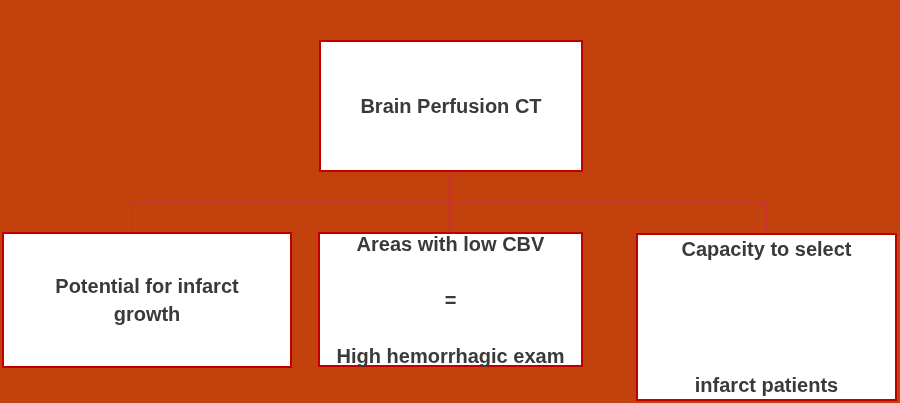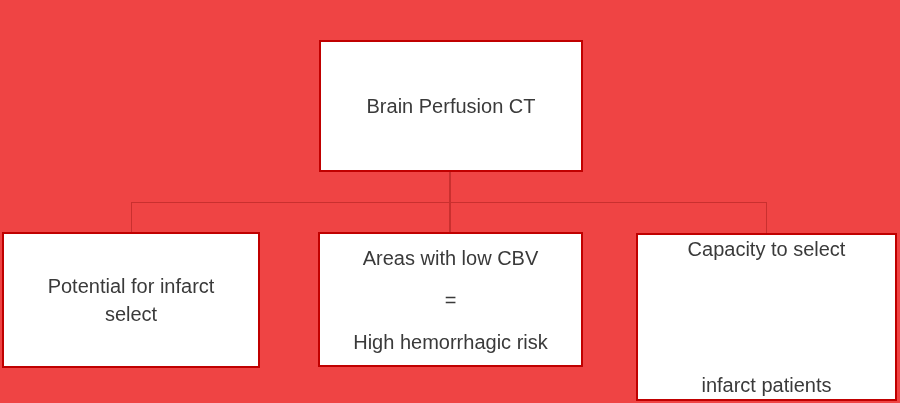--- a/index.html
+++ b/index.html
@@ -4,41 +4,42 @@
 <style>
   html, body {
     margin: 0;
     padding: 0;
     background: #ffffff;
   }
   .canvas {
     position: relative;
     width: 900px;
     height: 403px;
-    background: #ef4444;
+    background: #c2410c;
     font-family: "Liberation Sans", "DejaVu Sans", sans-serif;
     overflow: hidden;
+    font-weight: bold;
   }
   .node {
     position: absolute;
     box-sizing: border-box;
     border: 2px solid #c00000;
     background: #ffffff;
     display: flex;
     flex-direction: column;
     align-items: center;
     justify-content: center;
     text-align: center;
     color: #3a3a3a;
     font-size: 20px;
     line-height: 28px;
   }
   .node-root   { left: 319px; top: 40px;  width: 264px; height: 132px; }
-  .node-left   { left: 2px;   top: 232px; width: 258px; height: 136px; }
-  .node-middle { left: 318px; top: 232px; width: 265px; height: 135px; row-gap: 14px; }
+  .node-left   { left: 2px;   top: 232px; width: 290px; height: 136px; }
+  .node-middle { left: 318px; top: 232px; width: 265px; height: 135px; row-gap: 28px; }
   .node-right  { left: 636px; top: 233px; width: 261px; height: 168px; justify-content: space-between; }
   .connector {
     position: absolute;
     background: #c9302f;
   }
   .connector.h { height: 1.4px; }
   .connector.v { width: 1.4px; }
   .conn-h-main    { left: 131px;   top: 201.5px; width: 636px; }
   .conn-v-root    { left: 449.3px; top: 172px;   height: 60px; }
   .conn-v-left    { left: 131px;   top: 202px;   height: 30px; }
@@ -54,27 +55,27 @@
   <div class="connector h conn-h-main"></div>
   <div class="connector v conn-v-left"></div>
   <div class="connector v conn-v-right"></div>
 
   <div class="node node-root">
     <div class="node-line">Brain Perfusion CT</div>
   </div>
 
   <div class="node node-left">
     <div class="node-line">Potential for infarct</div>
-    <div class="node-line">select</div>
+    <div class="node-line">growth</div>
   </div>
 
   <div class="node node-middle">
     <div class="node-line">Areas with low CBV</div>
     <div class="node-line">=</div>
-    <div class="node-line">High hemorrhagic risk</div>
+    <div class="node-line">High hemorrhagic exam</div>
   </div>
 
   <div class="node node-right">
     <div class="node-line">Capacity to select</div>
     <div class="node-line">infarct patients</div>
   </div>
 
 </div>
 
 </body></html>

